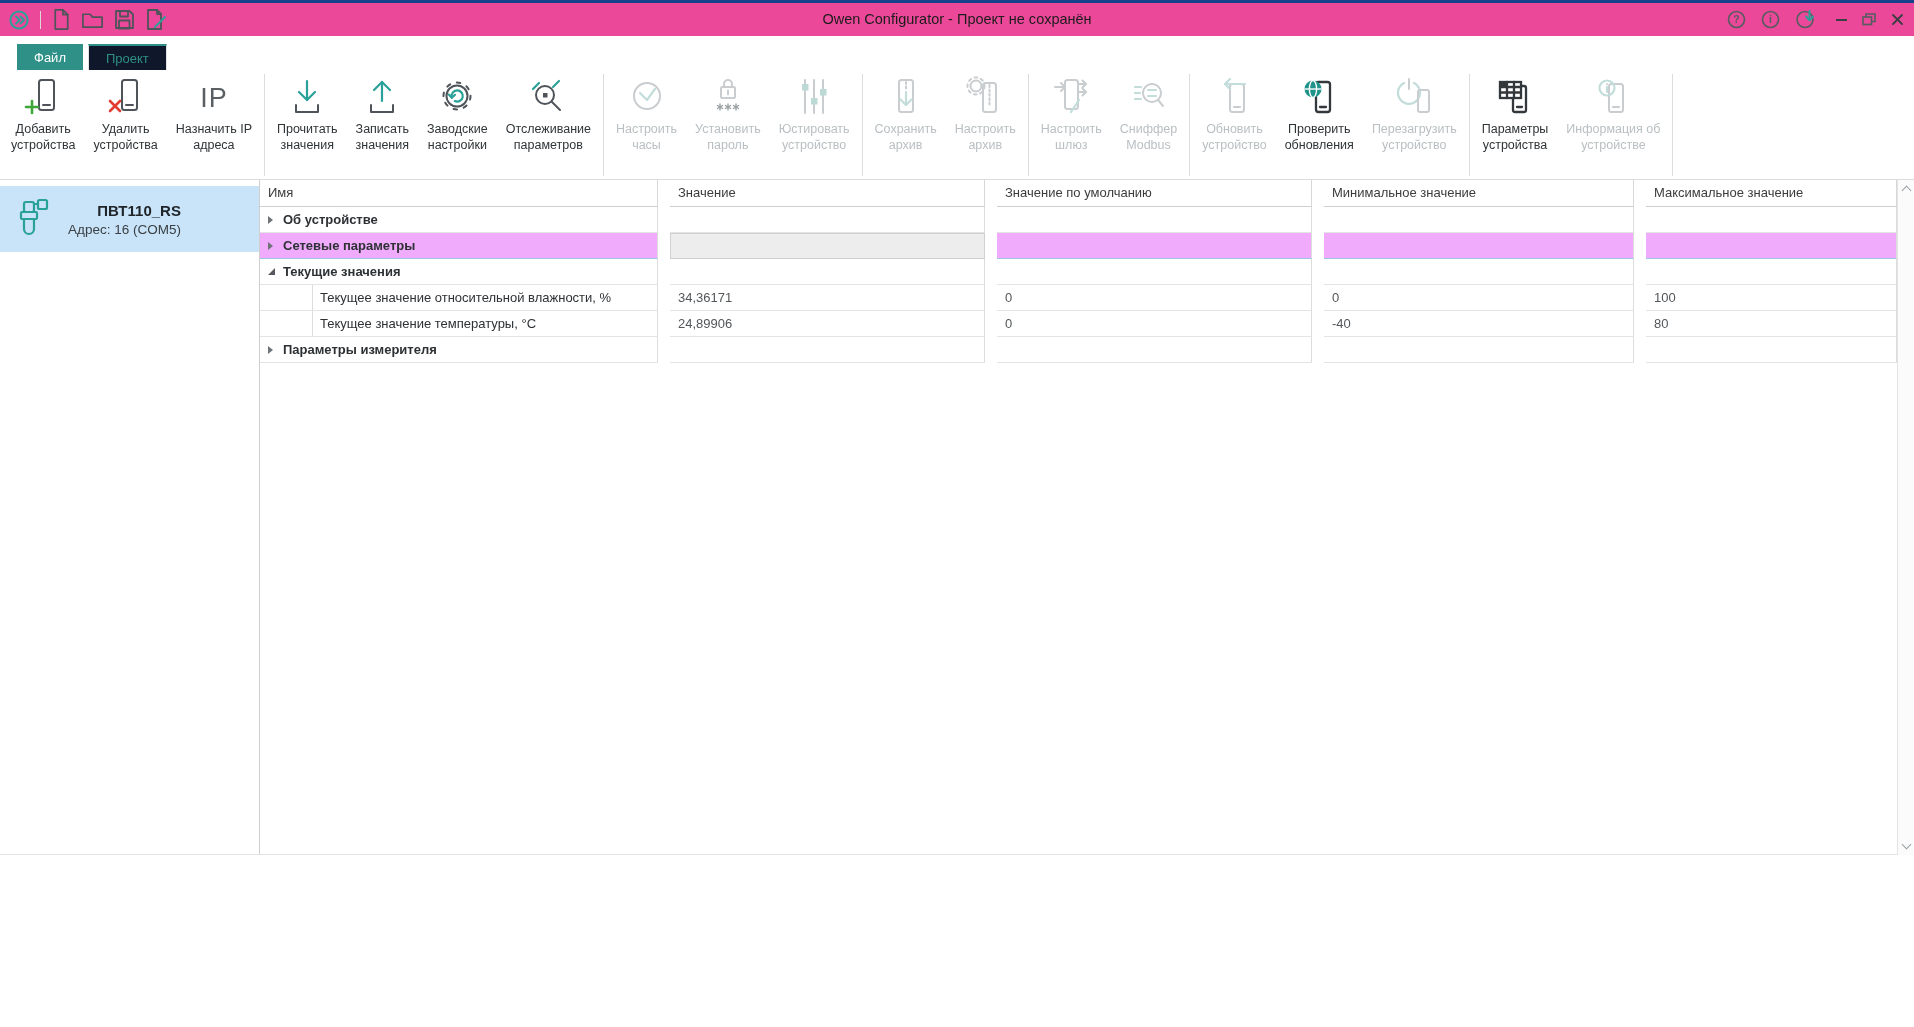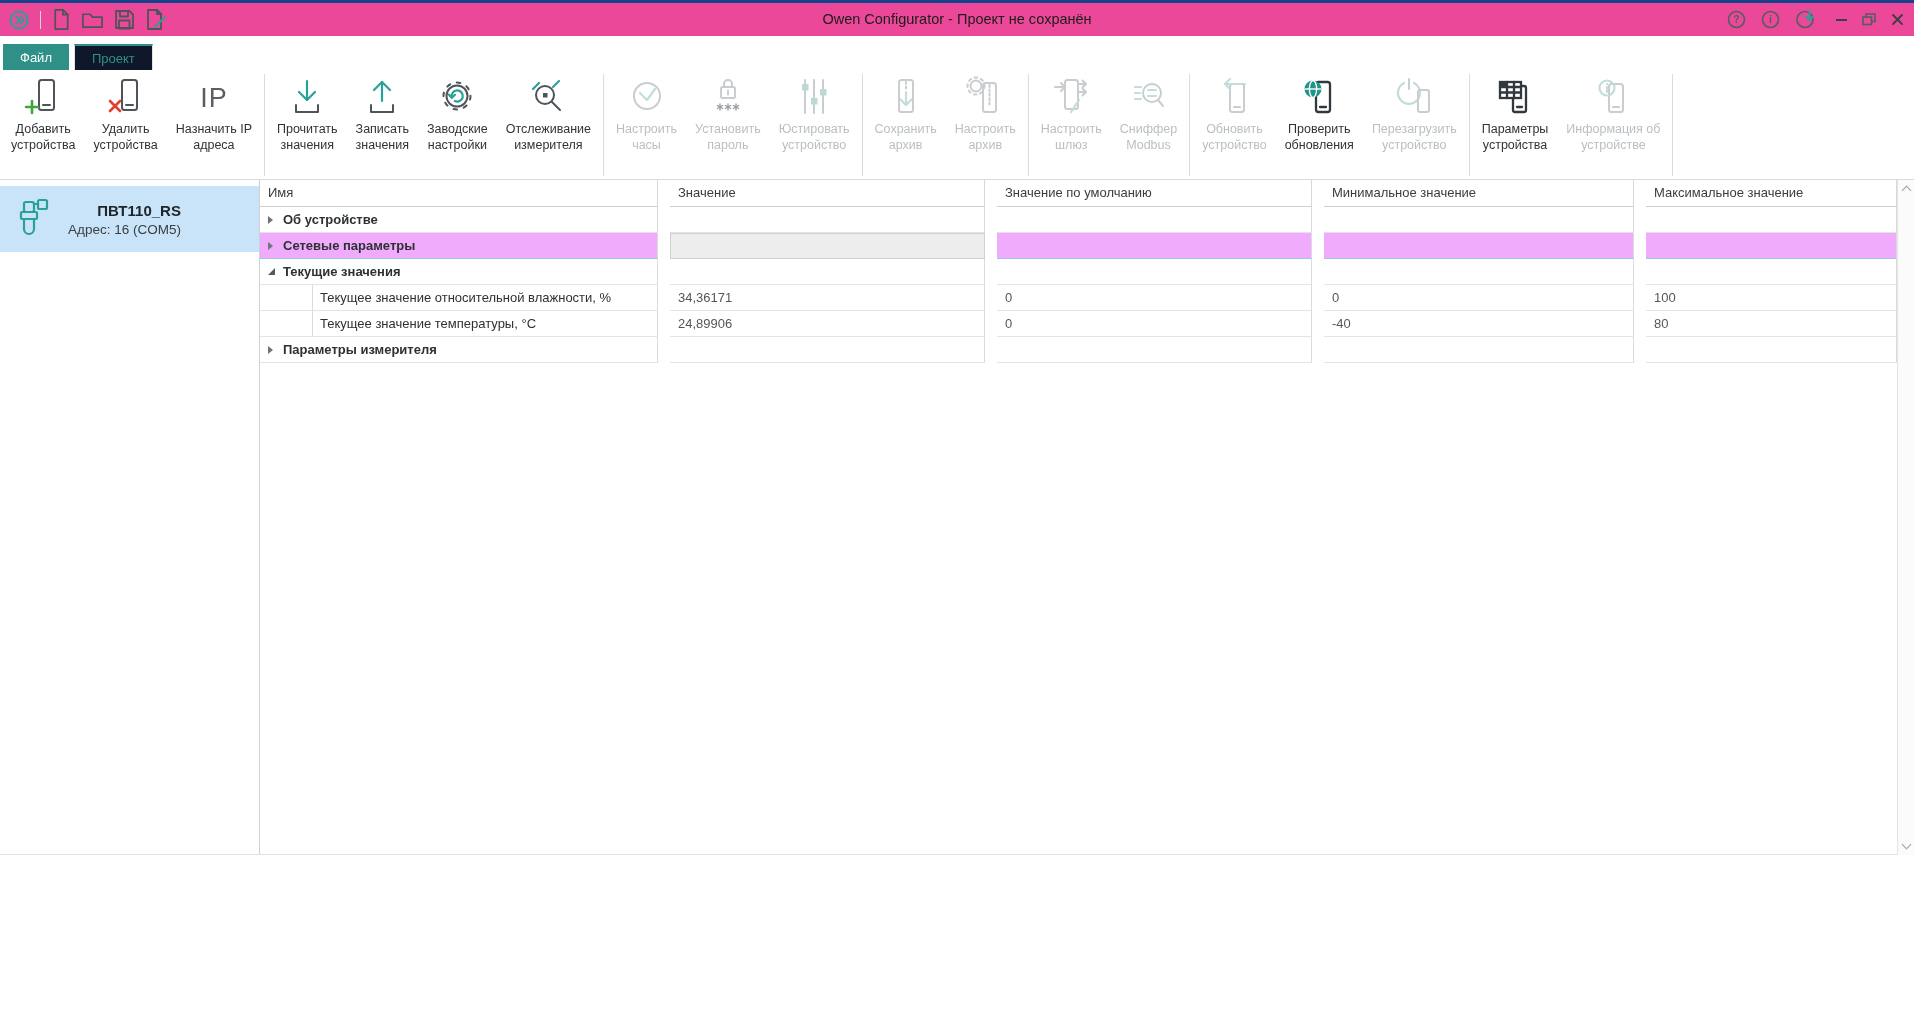--- a/index.html
+++ b/index.html
@@ -18,21 +18,21 @@
   .wtitle { position:absolute; left:0; right:0; top:0; height:33px; line-height:33px;
             text-align:center; font-size:14.5px; color:#1c1c1c; pointer-events:none; }
   .tico { display:flex; align-items:center; justify-content:center; cursor:default; }
   .tb-d { stroke:#4e545a; stroke-width:1.8; fill:none; stroke-linejoin:round; stroke-linecap:round; }
   .tb-s { stroke:#565c60; stroke-width:1.6; fill:none; }
   .tb-teal { stroke:#2aa198; fill:none; stroke-width:2; stroke-linecap:round; stroke-linejoin:round; }
   .circ-glyph { font-size:10.5px; fill:#565c60; font-weight:bold; text-anchor:middle; }
   .wmin { width:11px; height:2px; background:#3a3f44; }
   .wx { stroke:#3a3f44; stroke-width:1.8; stroke-linecap:round; }
   
-  .tabrow { display:flex; gap:5px; padding:8px 0 0 3px; height:34px; }
+  .tabrow { display:flex; gap:5px; padding:8px 0 0 17px; height:34px; }
   .tab { height:26px; padding:0 17px; font-size:13px; display:flex; align-items:center; cursor:default; }
   .tab-file { background:#2e9087; color:#fff; }
   .tab-project { background:#0f172a; color:#2e9087; border-top:2px solid #2e9087;
                  border-left:1px solid #e3e3e3; border-right:1px solid #e3e3e3; }
   
   .toolbar { height:110px; border-bottom:1px solid #dcdcdc; display:flex; align-items:flex-start; padding:2px 0 0 2px; }
   .tsep { width:1px; background:#dcdcdc; height:102px; margin:2px 3px 0 3px; flex:0 0 1px; }
   .tbtn { display:flex; flex-direction:column; align-items:center; padding:2px 9px 0; cursor:default; }
   .tbtn .ic { width:44px; height:48px; display:flex; align-items:center; justify-content:center; }
   .tbtn .lbl { font-size:12.5px; line-height:15.5px; color:#2f3437; text-align:center; white-space:nowrap; }
@@ -251,21 +251,21 @@
       <span class="ic">
         <svg width="40" height="44" viewBox="0 0 40 44">
           <line x1="5" y1="13" x2="11" y2="7" class="s-teal"></line>
           <line x1="25" y1="11" x2="31" y2="5" class="s-teal"></line>
           <circle cx="17" cy="19" r="9" class="s-dark"></circle>
           <rect x="15" y="17" width="4.5" height="4.5" class="f-dot"></rect>
           <line x1="24" y1="26" x2="32" y2="34" class="s-dark" stroke-width="3"></line>
         </svg>
       </span>
       <span class="lbl">Отслеживание</span>
-      <span class="lbl">измерителя</span>
+      <span class="lbl">параметров</span>
     </div>
 
     <div class="tsep"></div>
 
     <div class="tbtn disabled">
       <span class="ic">
         <svg width="40" height="44" viewBox="0 0 40 44">
           <circle cx="20" cy="20" r="13" class="s-dark"></circle>
           <polyline points="13,17 20,24 28,13" class="s-teal"></polyline>
         </svg>

